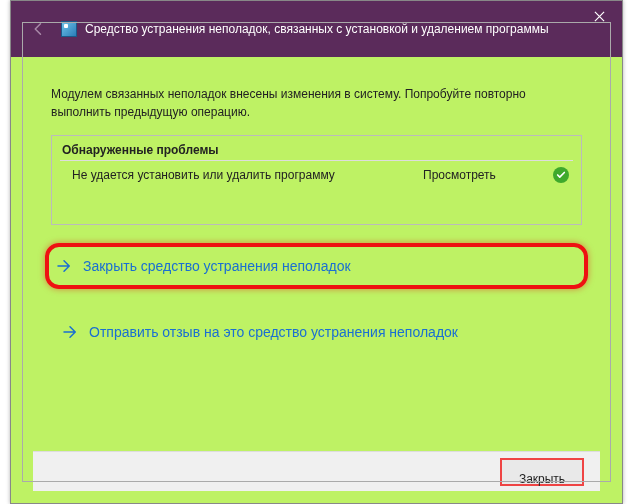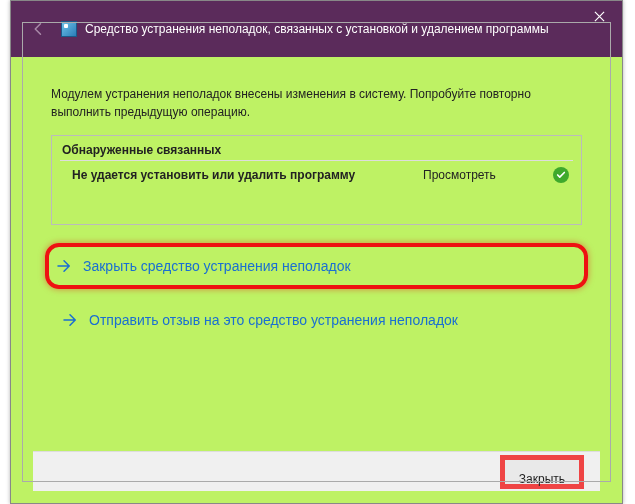--- a/index.html
+++ b/index.html
@@ -99,44 +99,44 @@
     padding: 3px 2px;
     border-bottom: 1px solid #ddd;
   }
   .problem-row {
     display: flex;
     align-items: center;
     padding: 6px 4px 4px 12px;
     font-size: 12px;
     color: #222;
   }
-  .problem-desc { flex: 1; font-weight: bold; }
+  .problem-desc { flex: 1; }
   .problem-status { width: 130px; }
   .problem-ok {
     width: 16px; height: 16px;
     border-radius: 50%;
     background: #3fa92c;
     display: flex;
     align-items: center;
     justify-content: center;
   }
   .problem-ok svg { width: 10px; height: 10px; }
   .action-list { margin-bottom: 10px; }
   .action {
     display: flex;
     align-items: center;
-    padding: 8px 8px;
+    padding: 28px 8px;
     cursor: pointer;
   }
   .action-highlight {
     border: 4px solid #e11;
     border-radius: 14px;
     box-shadow: 0 0 6px rgba(231,24,24,0.5);
     padding: 8px 4px;
-    margin: 12px -6px;
+    margin: 4px -6px;
   }
   .action-arrow {
     width: 22px; height: 22px;
     display: flex;
     align-items: center;
     justify-content: center;
     margin-right: 8px;
   }
   .action-arrow svg { width: 18px; height: 18px; }
   .action-label {
@@ -160,21 +160,21 @@
     background: #f0f0f0;
     display: flex;
     justify-content: flex-end;
     align-items: center;
     padding-right: 16px;
   }
   .footer-btn {
     min-width: 84px;
     height: 24px;
     background: #e9e9e9;
-    border: 5px solid #ef4444;
+    border: 2px solid #ef4444;
     font-size: 12px;
     color: #222;
     padding: 12px 14px;
     cursor: pointer;
   }
 </style>
 </head>
 <body>
 
 <div class="outer">
@@ -188,24 +188,24 @@
     <div class="title-icon"></div>
     <div class="title-text">Средство устранения неполадок, связанных с установкой и удалением программы</div>
     <div class="close-btn">
       <svg viewBox="0 0 12 12">
         <path d="M1 1l10 10M11 1L1 11" stroke="#fff" stroke-width="1.3"></path>
       </svg>
     </div>
   </div>
 
   <div class="content">
-    <div class="subtext">Модулем устранения неполадок внесены изменения в систему. Попробуйте повторно выполнить предыдущую операцию.</div>
+    <div class="subtext">Модулем связанных неполадок внесены изменения в систему. Попробуйте повторно выполнить предыдущую операцию.</div>
 
     <div class="problems-box">
-      <div class="problems-header">Обнаруженные связанных</div>
+      <div class="problems-header">Обнаруженные проблемы</div>
       <div class="problem-row">
         <div class="problem-desc">Не удается установить или удалить программу</div>
         <div class="problem-status">Просмотреть</div>
         <div class="problem-ok">
           <svg viewBox="0 0 12 12">
               <path d="M2 6l2.5 2.5L10 3" stroke="#fff" stroke-width="2" fill="none" stroke-linecap="round" stroke-linejoin="round"></path>
             </svg>
         </div>
       </div>
     </div>

